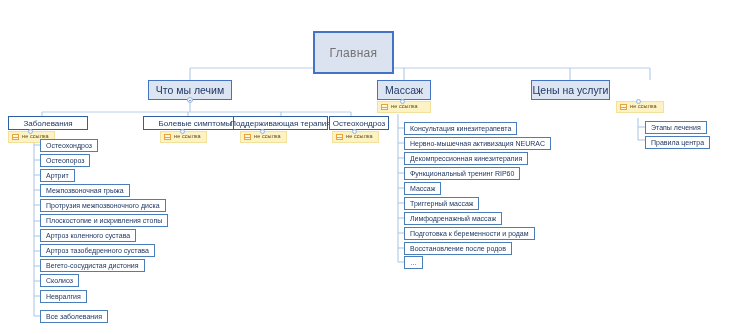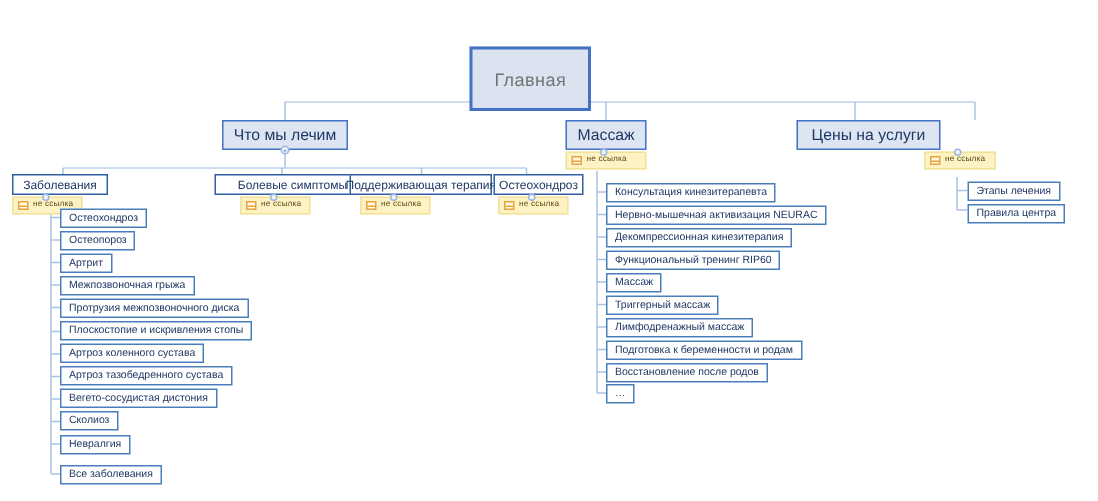--- a/index.html
+++ b/index.html
@@ -173,31 +173,31 @@
 
   <div class="node lvl2" style="left:377px;top:80px;width:54px;">
     <span>Массаж</span>
   </div>
   <div class="badge" style="left:377px;top:101px;width:54px;">
     <span class="bdot"></span>
     <span class="bicon"></span>
     <span class="btext">не ссылка</span>
   </div>
 
-  <div class="node lvl2" style="left:531px;top:80px;width:96px;">
+  <div class="node lvl2" style="left:531px;top:80px;width:79px;">
     <span>Цены на услуги</span>
   </div>
 
   <div class="badge" style="left:616px;top:101px;width:48px;">
     <span class="bdot"></span>
     <span class="bicon"></span>
     <span class="btext">не ссылка</span>
   </div>
 
-  <div class="node lvl3" style="left:8px;top:116px;width:64px;">
+  <div class="node lvl3" style="left:8px;top:116px;width:80px;">
     <span>Заболевания</span>
   </div>
   <div class="badge" style="left:8px;top:123px;width:47px;margin-top:8px;">
     <span class="bdot"></span>
     <span class="bicon"></span>
     <span class="btext">не ссылка</span>
   </div>
 
   <div class="node lvl3" style="left:143px;top:116px;width:104px;">
     <span>Болевые симптомы</span>

